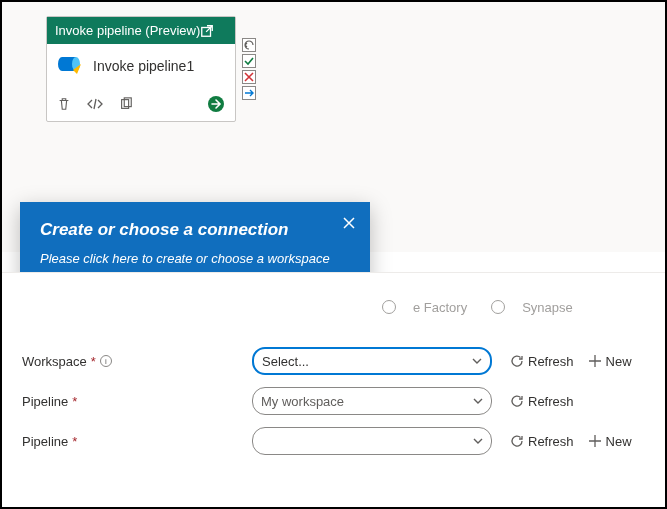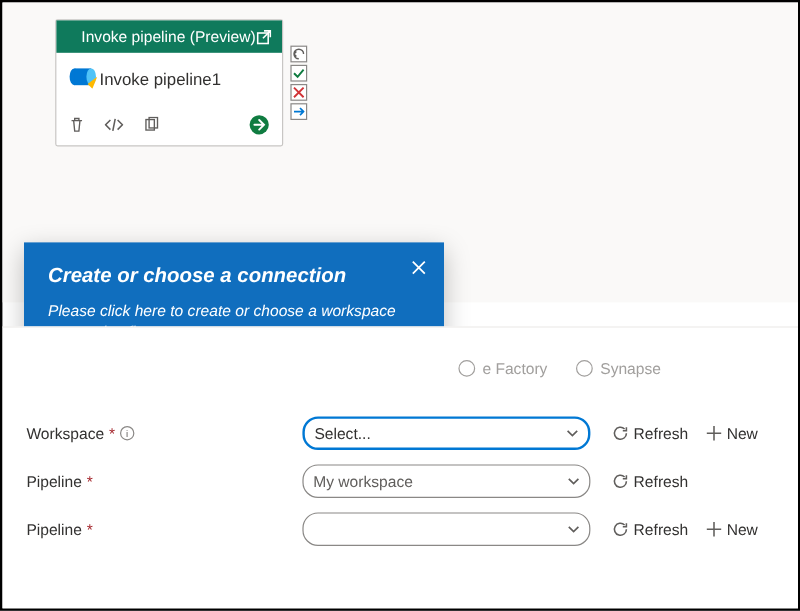--- a/index.html
+++ b/index.html
@@ -31,25 +31,26 @@
     border: 1px solid #c8c6c4;
     border-radius: 2px;
   }
   .activity-header {
     background: #0f7a5c;
     color: #fff;
     font-size: 13px;
     padding: 6px 8px;
     display: flex;
     align-items: center;
-    justify-content: flex-end;
+    justify-content: flex-start;
   }
   .activity-body {
     display: flex;
     align-items: center;
+    gap: 10px;
     padding: 10px 10px;
     font-size: 14px;
   }
   .activity-footer {
     display: flex;
     align-items: center;
     gap: 16px;
     padding: 8px 10px;
   }
   .activity-footer .spacer { flex: 1; }
@@ -119,21 +120,21 @@
     background: #fff;
   }
   .radio-row {
     height: 68px;
     display: flex;
     align-items: center;
     gap: 24px;
     color: #a19f9d;
     padding-left: 360px;
   }
-  .radio-row label { display: flex; align-items: center; gap: 6px; }
+  .radio-row label { display: flex; align-items: center; gap: 17px; }
   .radio-circle {
     width: 14px; height: 14px; border: 1px solid #a19f9d; border-radius: 50%;
   }
   .form-row {
     display: flex;
     align-items: center;
     height: 40px;
   }
   .form-row .label {
     width: 230px;

